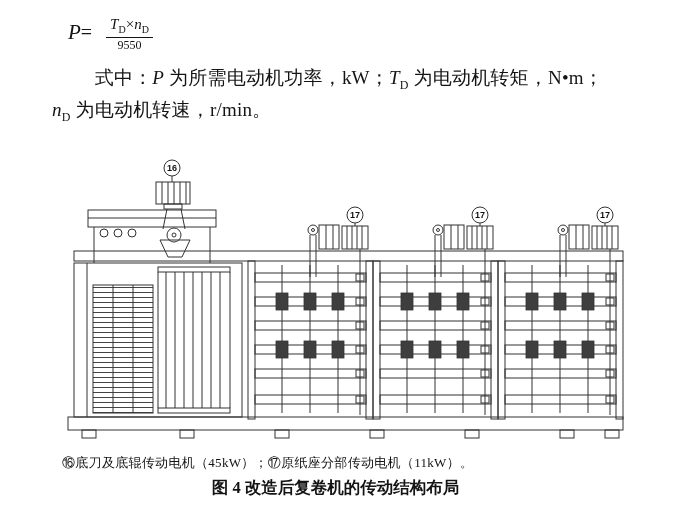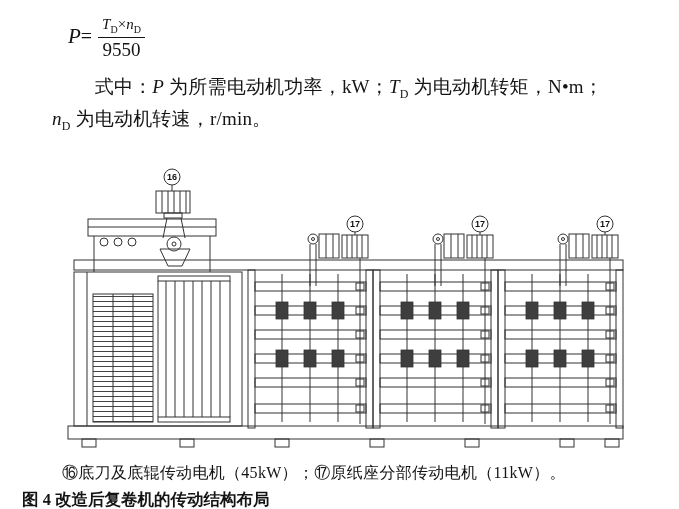--- a/index.html
+++ b/index.html
@@ -3,36 +3,36 @@
 <meta charset="utf-8">
 <style>
   * { margin:0; padding:0; box-sizing:border-box; }
   html,body { width:679px; height:509px; }
   body { background:#ffffff; color:#141414; font-family:"Liberation Serif","DejaVu Serif",serif; overflow:hidden; }
   .page { width:100%; height:100%; padding:13px 30px 0 22px; }
 
   .formula { margin:2px 0 10px 46px; font-size:20px; white-space:nowrap; }
   .it { font-style:italic; }
   .formula .lhs { font-style:italic; font-size:21px; }
-  .frac { display:inline-block; vertical-align:middle; text-align:center; margin-left:6px; }
+  .frac { display:inline-block; vertical-align:middle; text-align:center; margin-left:14px; }
   .frac .num { display:block; font-size:15px; line-height:1.25; border-bottom:1.3px solid #141414; padding:0 4px; }
-  .frac .den { display:block; font-size:19px; line-height:1.3; }
+  .frac .den { display:block; font-size:12px; line-height:1.3; }
   .frac sub { font-size:10px; font-style:normal; }
 
   .body-text { font-size:19px; line-height:1.58; text-indent:2.25em; letter-spacing:0.2px;margin-left:30px; }
   sub.vs { font-size:12px; font-style:normal; }
 
   .figure { margin:28px 0 0 38px; }
   .figure svg { display:block; }
   .ln { stroke:#333; stroke-width:1; fill:none; }
   .dk { fill:#3e3e3e; stroke:#333; stroke-width:0.8; }
   .lbl { fill:#111; stroke:none; font-family:"Liberation Sans","DejaVu Sans",sans-serif; font-size:9px; font-weight:bold; text-anchor:middle; }
 
-  .fig-caption { font-size:16px; margin:7px 0 3px 40px; letter-spacing:0.3px; }
-  .fig-title { font-size:16.5px; font-weight:bold; text-align:left; margin-top:5px; }
+  .fig-caption { font-size:13px; margin:7px 0 3px 40px; letter-spacing:0.3px; }
+  .fig-title { font-size:16.5px; font-weight:bold; text-align:center; margin-top:5px; }
 </style>
 </head>
 <body>
 
 <div class="page">
 
   <div class="formula"><span class="lhs">P</span><span>=</span><span class="frac"><span class="num"><span class="it">T</span><sub>D</sub><span>×</span><span class="it">n</span><sub>D</sub></span><span class="den">9550</span></span></div>
 
   <p class="body-text"><span>式中：</span><span class="it">P</span><span> 为所需电动机功率，kW；</span><span class="it">T</span><sub class="vs">D</sub><span> 为电动机转矩，N•m；</span><br><span class="it">n</span><sub class="vs">D</sub><span> 为电动机转速，r/min。</span></p>
 

